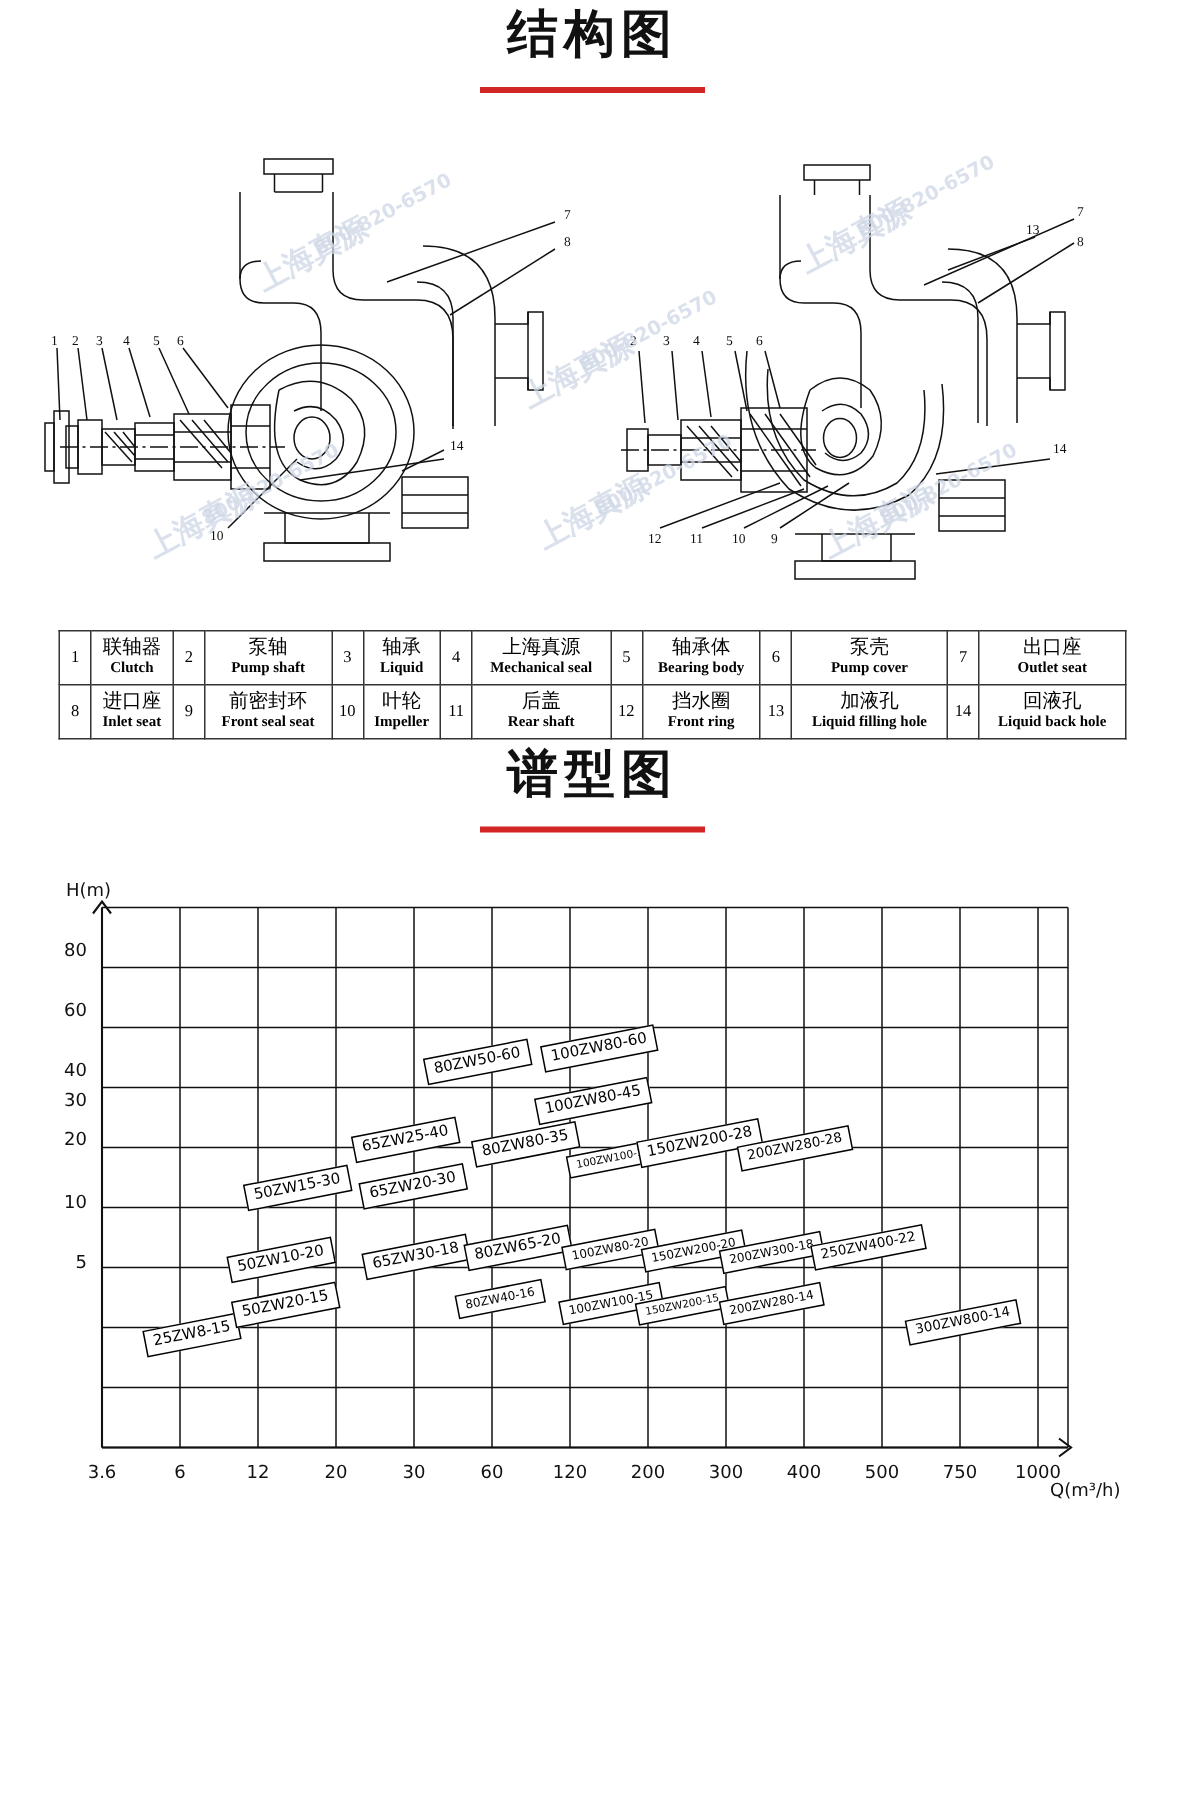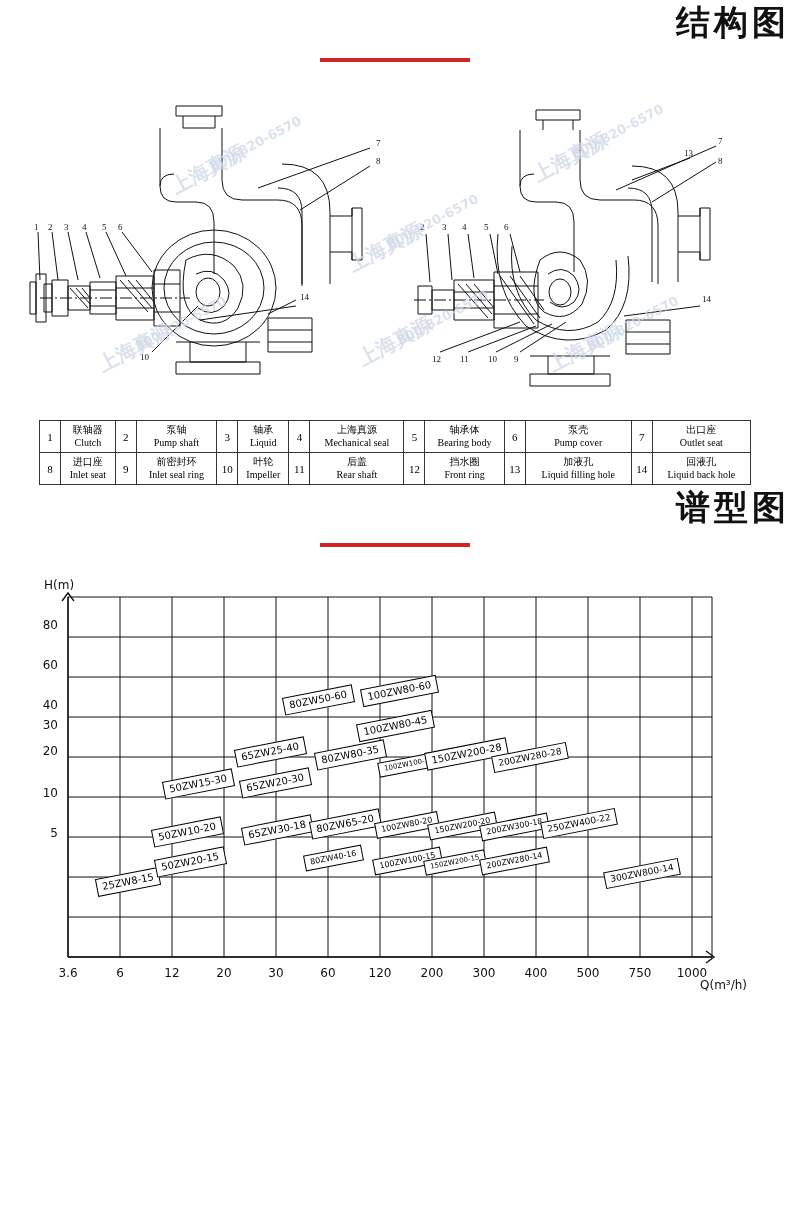--- a/index.html
+++ b/index.html
@@ -5,21 +5,21 @@
   html,body{margin:0;padding:0;}
   body{
     width:790px;height:1208px;
     background:#ffffff;
     font-family:"Liberation Serif", serif;
     color:#000;
     position:relative;
     overflow:hidden;
   }
   .section-title{
-    text-align:right;
+    text-align:center;
     font-family:"DejaVu Sans", sans-serif;
     font-weight:bold;
     font-size:34px;
     letter-spacing:4px;
     color:#111;
   }
   .title-underline{
     width:150px;height:4px;background:#d42525;margin:12px auto 0 auto;
   }
   
@@ -47,22 +47,22 @@
   }
   #parts-table td{
     border:1px solid #333;
     text-align:center;
     vertical-align:middle;
     padding:3px 1px;
     background:rgba(255,255,255,0.0);
   }
   td.num{width:18px;font-size:11px;font-family:"Liberation Serif",serif;}
   td.nm{font-size:11px;line-height:1.25;}
-  .cn{font-family:Liberation Serif, serif;font-size:10px;display:block;}
-  .en{font-family:"Liberation Serif", serif;font-size:10px;display:block;}
+  .cn{font-family:Liberation Mono, monospace;font-size:13px;display:block;}
+  .en{font-family:"Liberation Serif", serif;font-size:10px;display:block;font-weight:bold;}
   
   #chart-wrap{
     position:relative;width:790px;height:440px;margin-top:18px;
   }
   #chart-wrap svg{position:absolute;left:0;top:0;}
   .boxlabel{
     position:absolute;
     border:1px solid #000;
     background:#fff;
     font-family:"DejaVu Sans", sans-serif;
@@ -267,21 +267,21 @@
     </tr>
     <tr>
       <td class="num">8</td>
       <td class="nm">
           <span class="cn">进口座</span>
           <span class="en">Inlet seat</span>
         </td>
       <td class="num">9</td>
       <td class="nm">
           <span class="cn">前密封环</span>
-          <span class="en">Inlet seal ring</span>
+          <span class="en">Front seal seat</span>
         </td>
       <td class="num">10</td>
       <td class="nm">
           <span class="cn">叶轮</span>
           <span class="en">Impeller</span>
         </td>
       <td class="num">11</td>
       <td class="nm">
           <span class="cn">后盖</span>
           <span class="en">Rear shaft</span>

